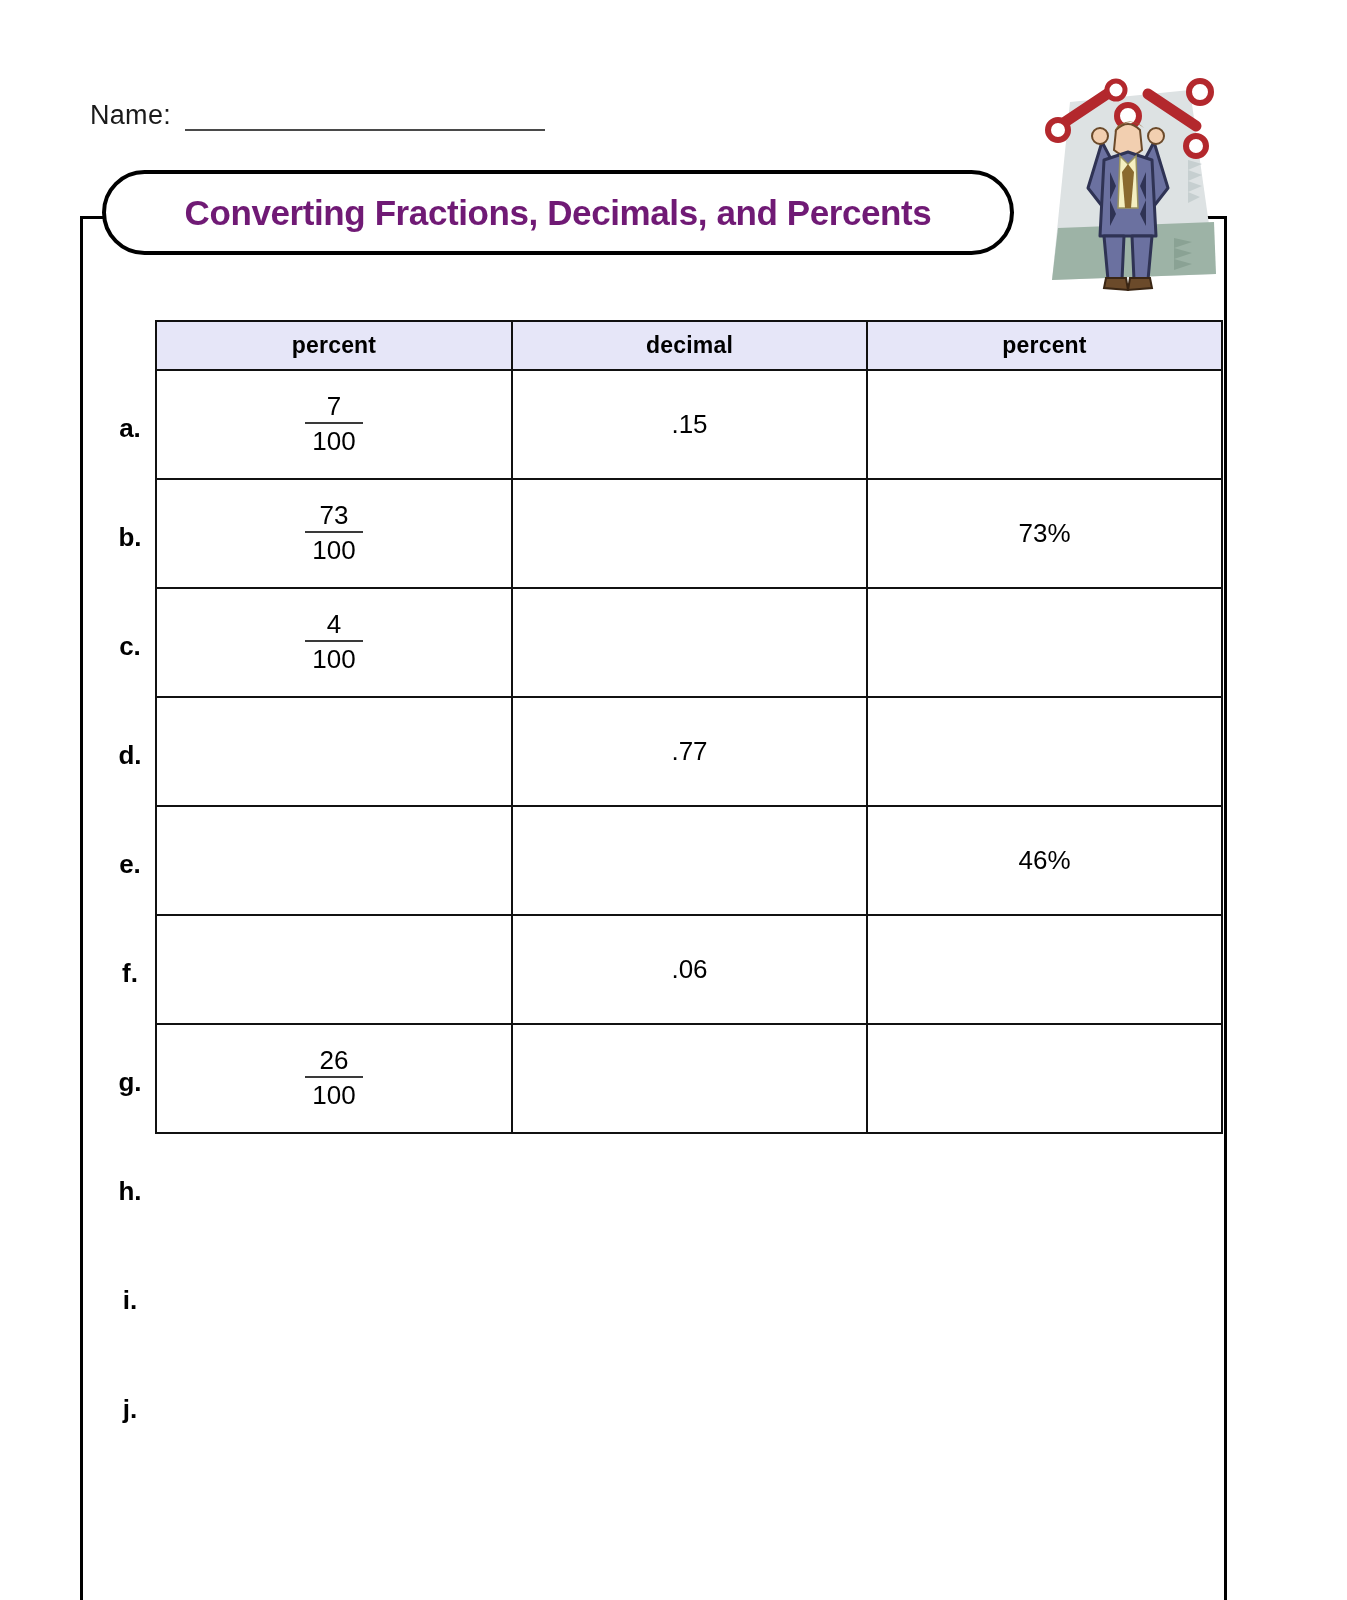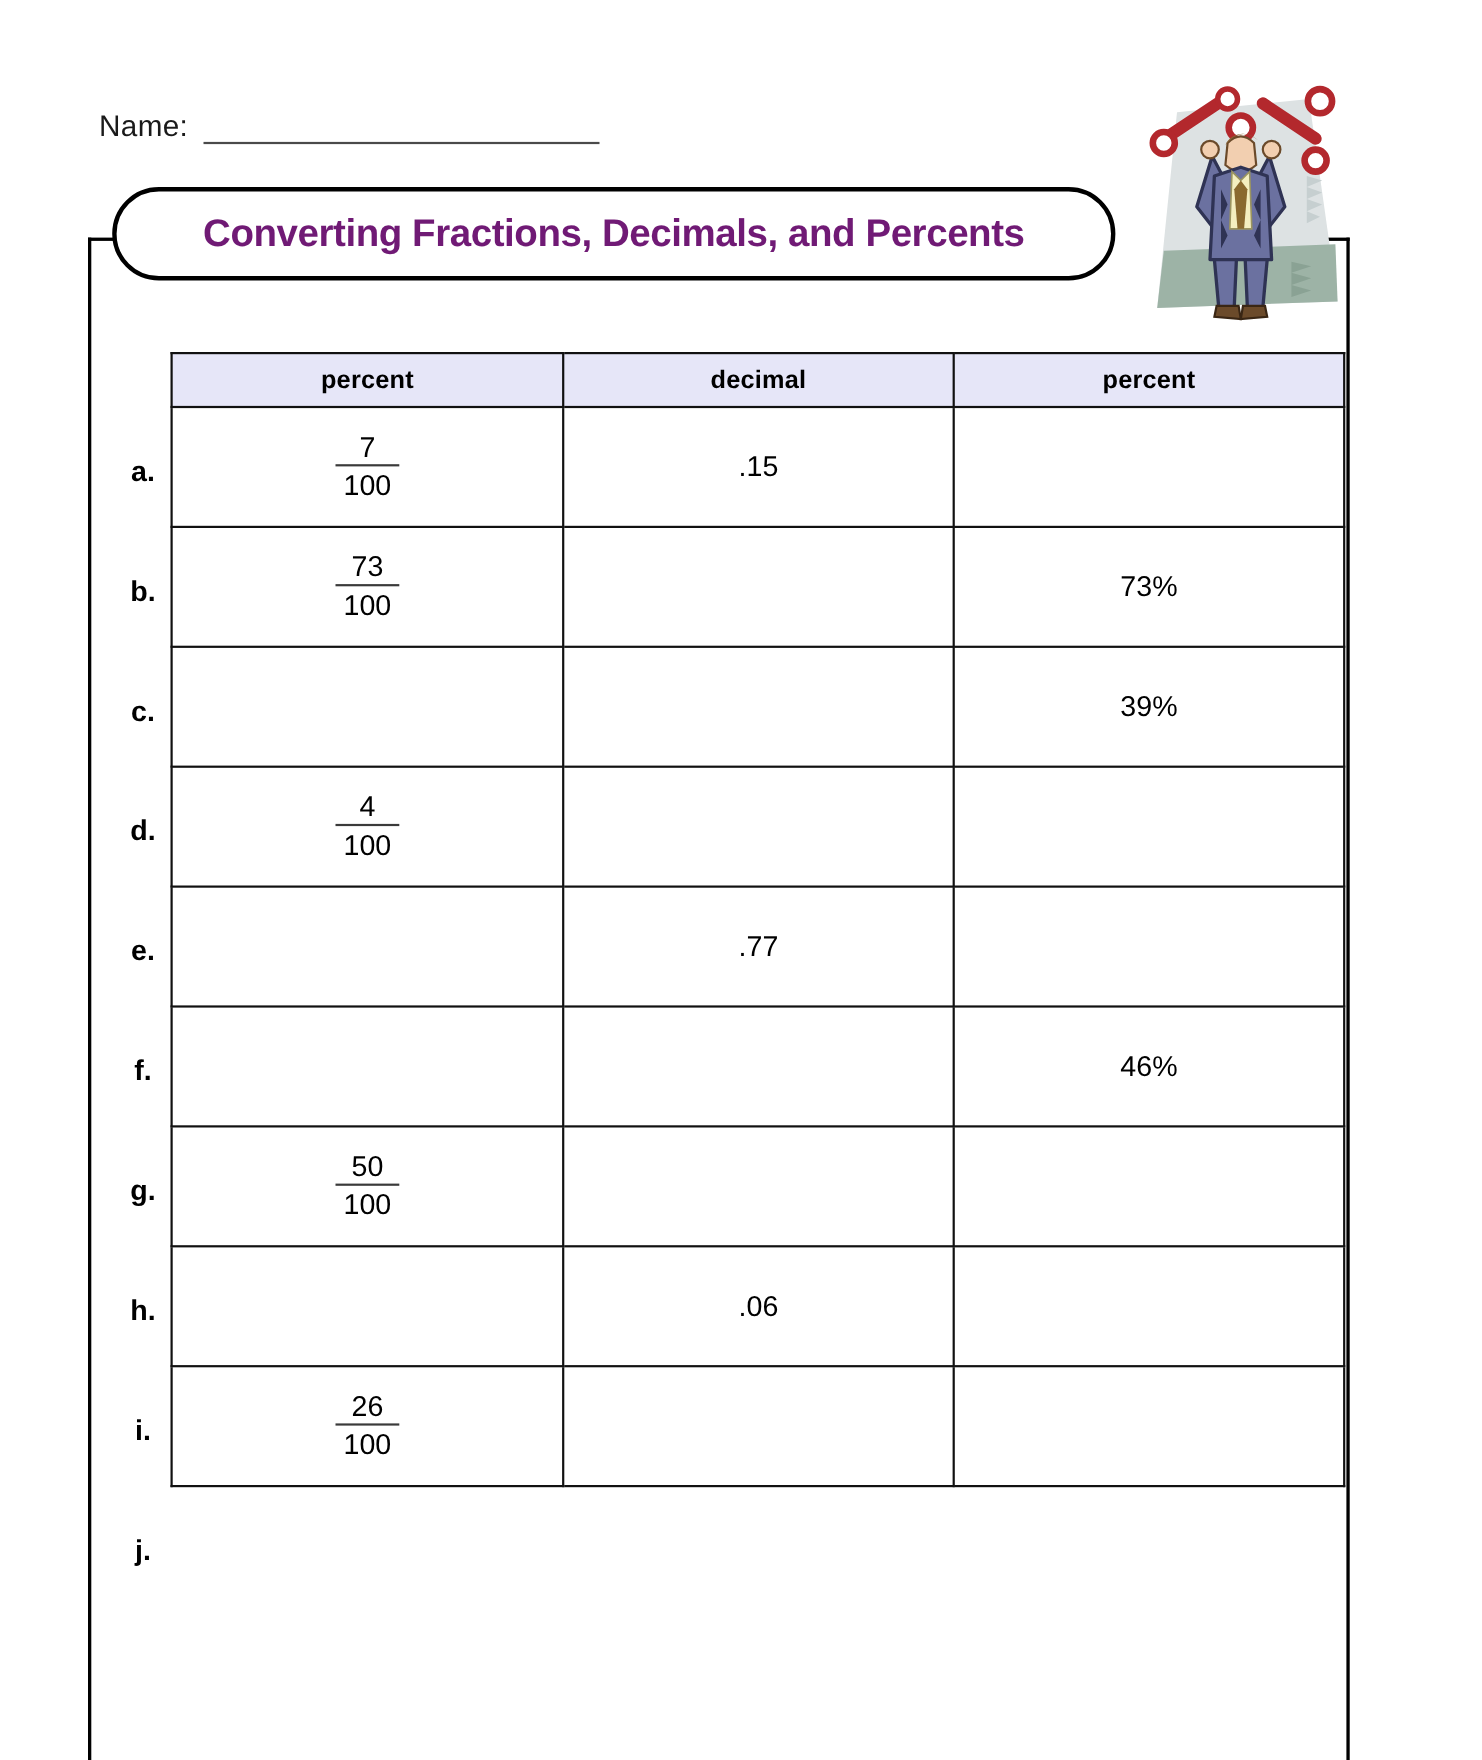--- a/index.html
+++ b/index.html
@@ -265,79 +265,57 @@
           <span class="frac">
             <span class="num">73</span>
             <span class="bar"></span>
             <span class="den">100</span>
           </span>
         </td>
         <td></td>
         <td>73%</td>
       </tr>
 
+
+      <tr>
+        <td>
+          <span class="frac">
+            <span class="num">4</span>
+            <span class="bar"></span>
+            <span class="den">100</span>
+          </span>
+        </td>
+        <td></td>
+        <td></td>
+      </tr>
+
       <tr>
         <td>
           <span class="frac empty-cell">
             <span class="num"></span>
             <span class="bar"></span>
             <span class="den"></span>
           </span>
         </td>
-        <td></td>
-        <td>39%</td>
-      </tr>
-
-      <tr>
-        <td>
-          <span class="frac">
-            <span class="num">4</span>
-            <span class="bar"></span>
-            <span class="den">100</span>
-          </span>
-        </td>
-        <td></td>
+        <td>.77</td>
         <td></td>
       </tr>
 
       <tr>
         <td>
           <span class="frac empty-cell">
             <span class="num"></span>
             <span class="bar"></span>
             <span class="den"></span>
           </span>
         </td>
-        <td>.77</td>
-        <td></td>
-      </tr>
-
-      <tr>
-        <td>
-          <span class="frac empty-cell">
-            <span class="num"></span>
-            <span class="bar"></span>
-            <span class="den"></span>
-          </span>
-        </td>
         <td></td>
         <td>46%</td>
       </tr>
 
-      <tr>
-        <td>
-          <span class="frac">
-            <span class="num">50</span>
-            <span class="bar"></span>
-            <span class="den">100</span>
-          </span>
-        </td>
-        <td></td>
-        <td></td>
-      </tr>
 
       <tr>
         <td>
           <span class="frac empty-cell">
             <span class="num"></span>
             <span class="bar"></span>
             <span class="den"></span>
           </span>
         </td>
         <td>.06</td>

